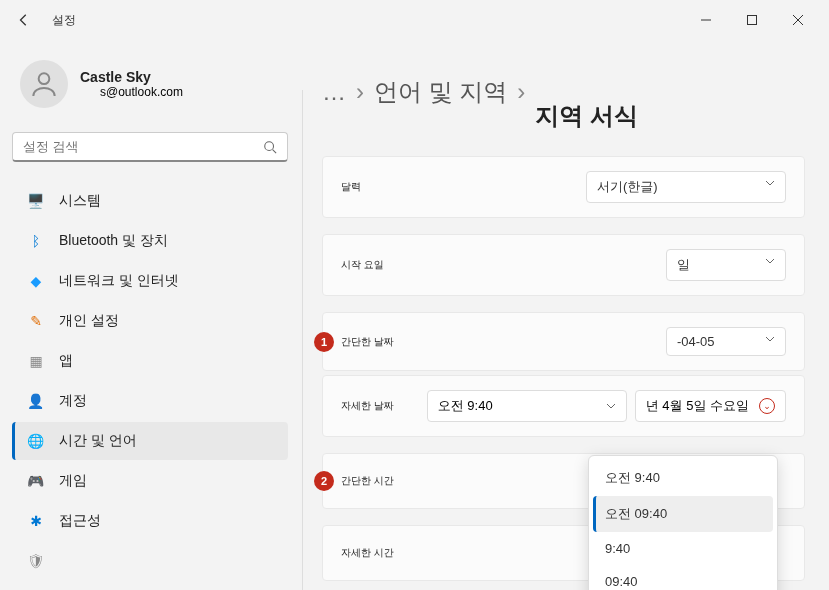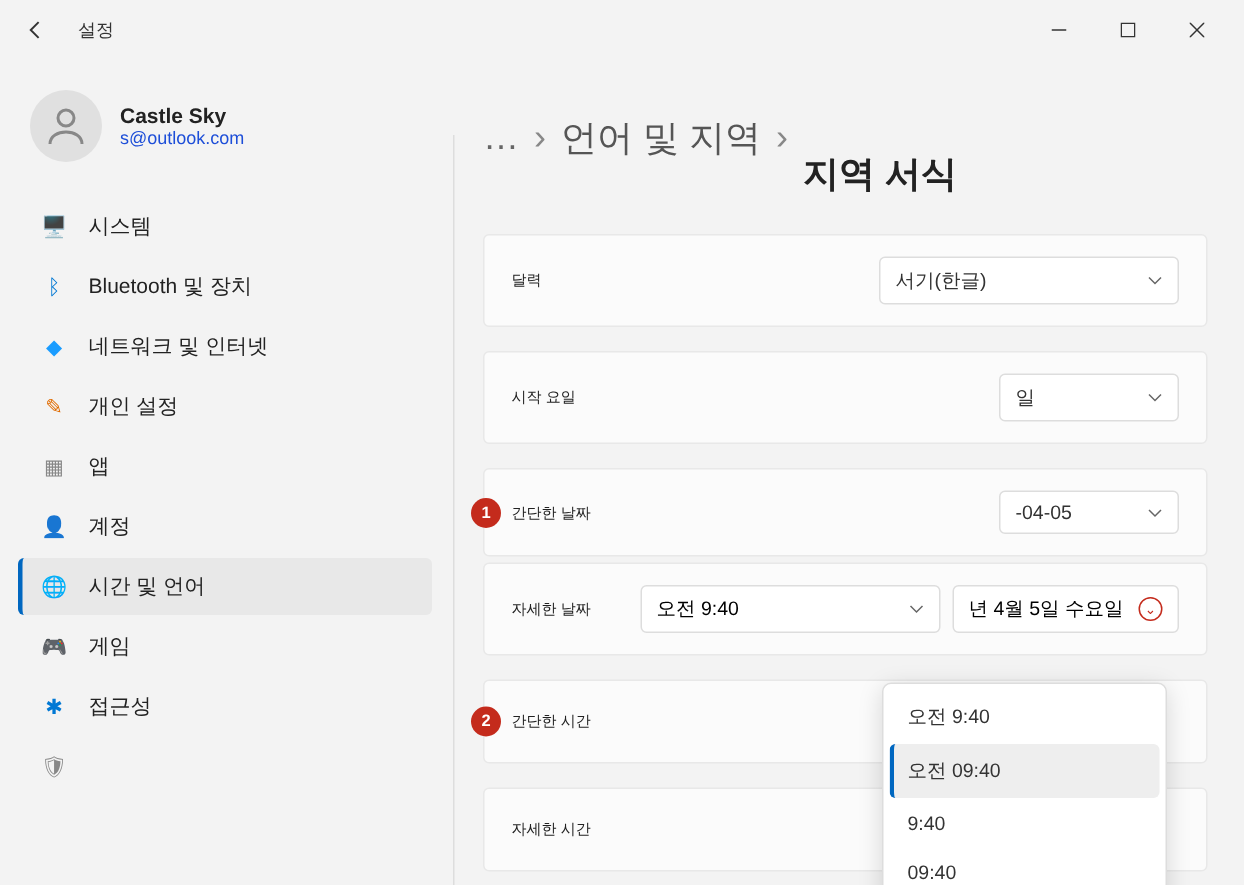--- a/index.html
+++ b/index.html
@@ -11,41 +11,41 @@
     .win-controls { margin-left: auto; display: flex; }
     .win-btn { width: 46px; height: 32px; display: flex; align-items: center; justify-content: center; cursor: pointer; }
     
     .layout { display: flex; height: calc(100% - 40px); }
     
     .sidebar { width: 300px; padding: 12px 12px 0 12px; overflow-y: auto; }
     .profile { display: flex; align-items: center; padding: 8px; margin-bottom: 16px; }
     .avatar { width: 48px; height: 48px; border-radius: 50%; background: #e0e0e0; display: flex; align-items: center; justify-content: center; }
     .profile-info { margin-left: 12px; }
     .profile-name { font-size: 14px; font-weight: 600; color: #222; }
-    .profile-email { font-size: 12px; color: #1d4ed8; }
+    .profile-email { font-size: 12px; color: #000000; margin-left: 20px; }
     
     .search-box { display: flex; align-items: center; background: #fff; border: 1px solid #ccc; border-bottom: 2px solid #888; border-radius: 4px; padding: 6px 10px; margin-bottom: 20px; }
     .search-input { flex: 1; border: none; outline: none; font-size: 13px; background: transparent; }
     
     .nav-item { display: flex; align-items: center; padding: 10px 12px; border-radius: 4px; cursor: pointer; font-size: 14px; color: #222; margin-bottom: 2px; border-left: 3px solid transparent; }
     .nav-item.active { background: #e8e8e8; border-left: 3px solid #0067c0;}
     .nav-icon { width: 18px; height: 18px; margin-right: 14px; display: flex; align-items: center; justify-content: center; font-size: 14px; }
     
     .content { flex: 1; padding: 12px 24px 0 12px; overflow-y: auto; position: relative; }
     .divider-line { position: absolute; left: 2px; top: 50px; bottom: 0; width: 1px; background: #ddd; }
     
     .breadcrumb { display: flex; align-items: center; font-size: 24px; color: #333; margin-bottom: 24px; padding-left: 10px; }
     .bc-dots { color: #666; }
     .bc-sep { margin: 0 10px; color: #888; }
     .bc-link { color: #555; }
     .bc-current { font-weight: 600; color: #222; margin-top: 48px; }
     
     .setting-row { background: #fbfbfb; border: 1px solid #e8e8e8; border-radius: 4px; display: flex; align-items: center; justify-content: space-between; padding: 14px 18px; margin-bottom: 4px; margin-left: 10px; position: relative; }
     .setting-label { font-size: 10px; color: #222; }
-    .select-box { min-width: 200px; background: #fff; border: 1px solid #ddd; border-radius: 4px; padding: 6px 10px; display: flex; align-items: center; justify-content: space-between; font-size: 13px; cursor: pointer; }
+    .select-box { min-width: 200px; background: #fff; border: 1px solid #ddd; border-radius: 4px; padding: 6px 10px; display: flex; align-items: flex-start; justify-content: space-between; font-size: 13px; cursor: pointer; }
     .select-text { color: #333; }
     .select-partial { min-width: 120px; }
     
     .badge { position: absolute; left: -9px; top: 50%; transform: translateY(-50%); width: 20px; height: 20px; border-radius: 50%; background: #c42b1c; color: white; font-size: 11px; font-weight: bold; display: flex; align-items: center; justify-content: center; }
     
     .dropdown { position: absolute; background: #fff; border: 1px solid #ddd; border-radius: 6px; box-shadow: 0 4px 16px rgba(0,0,0,0.15); z-index: 10; padding: 4px; }
     .dropdown-date { left: 128px; top: 195px; width: 200px; }
     .dropdown-time { left: 288px; top: 415px; width: 190px; }
     .dd-item { padding: 9px 12px; font-size: 13px; border-radius: 4px; cursor: pointer; color: #333; }
     .dd-item.selected { background: #eeeeee; border-left: 3px solid #0067c0; padding-left: 9px; }
@@ -98,20 +98,27 @@
             <circle cx="12" cy="8" r="4" fill="none" stroke="#888" stroke-width="1.5"></circle>
             <path d="M4 21c0-4 4-6 8-6s8 2 8 6" fill="none" stroke="#888" stroke-width="1.5"></path>
           </svg>
       </div>
       <div class="profile-info">
         <div class="profile-name">Castle Sky</div>
         <div class="profile-email">s@outlook.com</div>
       </div>
     </div>
 
+    <div class="search-box">
+      <input class="search-input" placeholder="설정 검색" style="">
+      <svg width="14" height="14" viewBox="0 0 16 16">
+          <circle cx="7" cy="7" r="5" stroke="#666" fill="none" stroke-width="1.2"></circle>
+          <line x1="11" y1="11" x2="15" y2="15" stroke="#666" stroke-width="1.2"></line>
+        </svg>
+    </div>
 
     <div id="nav-list">
         <div class="nav-item">
           <span class="nav-icon" style="color:#0078d4">🖥️</span>
           <span>시스템</span>
         </div>
         <div class="nav-item">
           <span class="nav-icon" style="color:#0078d4">ᛒ</span>
           <span>Bluetooth 및 장치</span>
         </div>

